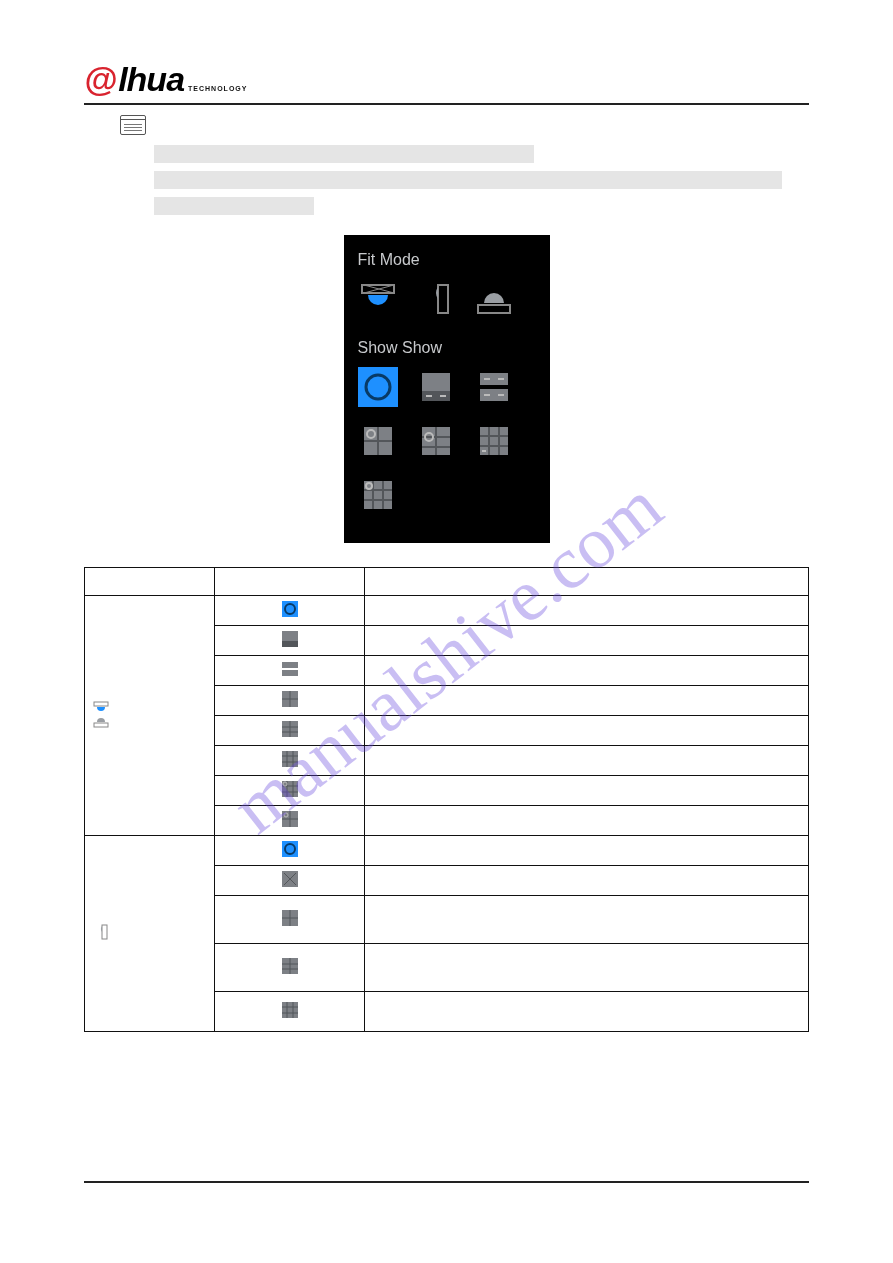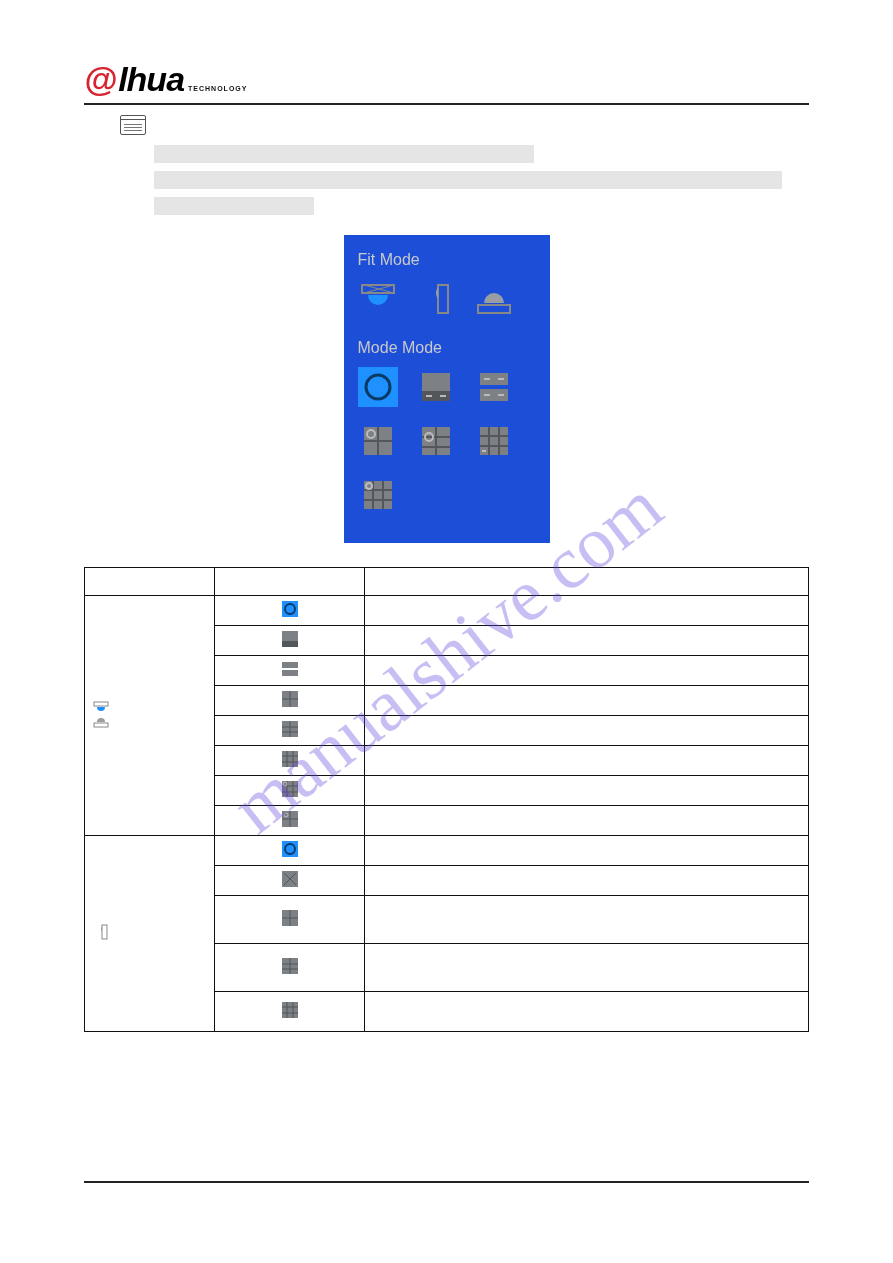--- a/index.html
+++ b/index.html
@@ -63,21 +63,21 @@
   .hl1 { width: 380px; }
   .hl2 { width: 628px; }
   .hl3 { width: 160px; }
   .panel-wrap {
     text-align: center;
     margin: 10px 0 24px 0;
   }
   .panel {
     display: inline-block;
     width: 206px;
-    background: #1d4ed8;
+    background: #000000;
     padding: 10px 0 14px 0;
     text-align: left;
   }
   .panel-label {
     color: #c7c9cc;
     font-size: 16px;
     padding: 6px 14px 10px 14px;
   }
   .panel-row {
     display: flex;
@@ -162,21 +162,21 @@
               <path d="M20 18 A10 10 0 0 1 20 6" fill="#9a9ea3"></path>
             </svg>
         </div>
         <div class="pi">
           <svg viewBox="0 0 36 36">
               <rect x="2" y="24" width="32" height="8" fill="none" stroke="#888" stroke-width="2"></rect>
               <path d="M8 22 A10 10 0 0 1 28 22" fill="#9a9ea3"></path>
             </svg>
         </div>
       </div>
-      <div class="panel-label">Mode Mode</div>
+      <div class="panel-label">Show Show</div>
       <div class="panel-row">
         <div class="pi selected">
           <svg viewBox="0 0 36 36">
               <circle cx="18" cy="18" r="12" fill="none" stroke="#083a66" stroke-width="3"></circle>
             </svg>
         </div>
         <div class="pi">
           <svg viewBox="0 0 36 36">
               <rect x="4" y="4" width="28" height="28" fill="#7d8085"></rect>
               <rect x="4" y="22" width="28" height="10" fill="#53565a"></rect>

